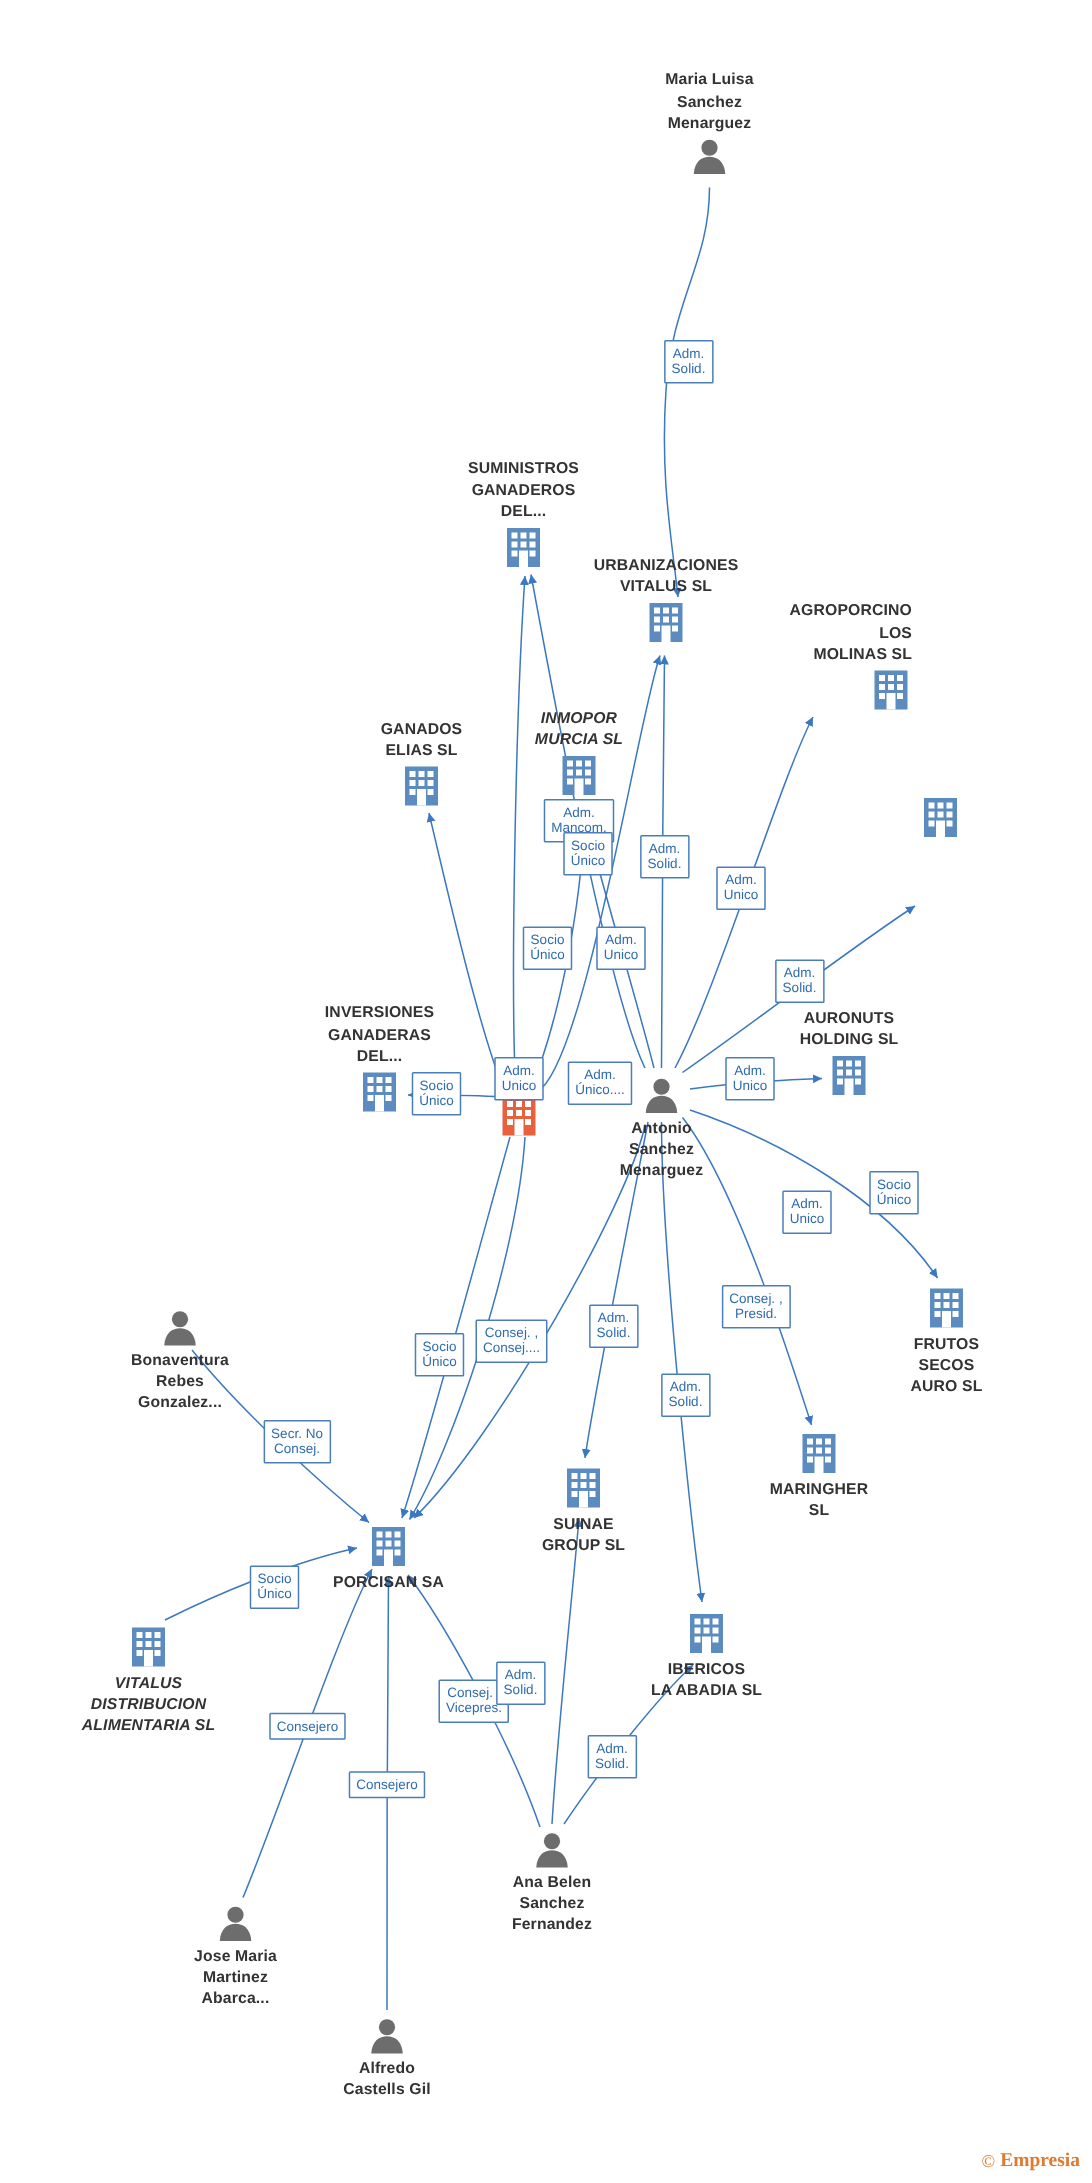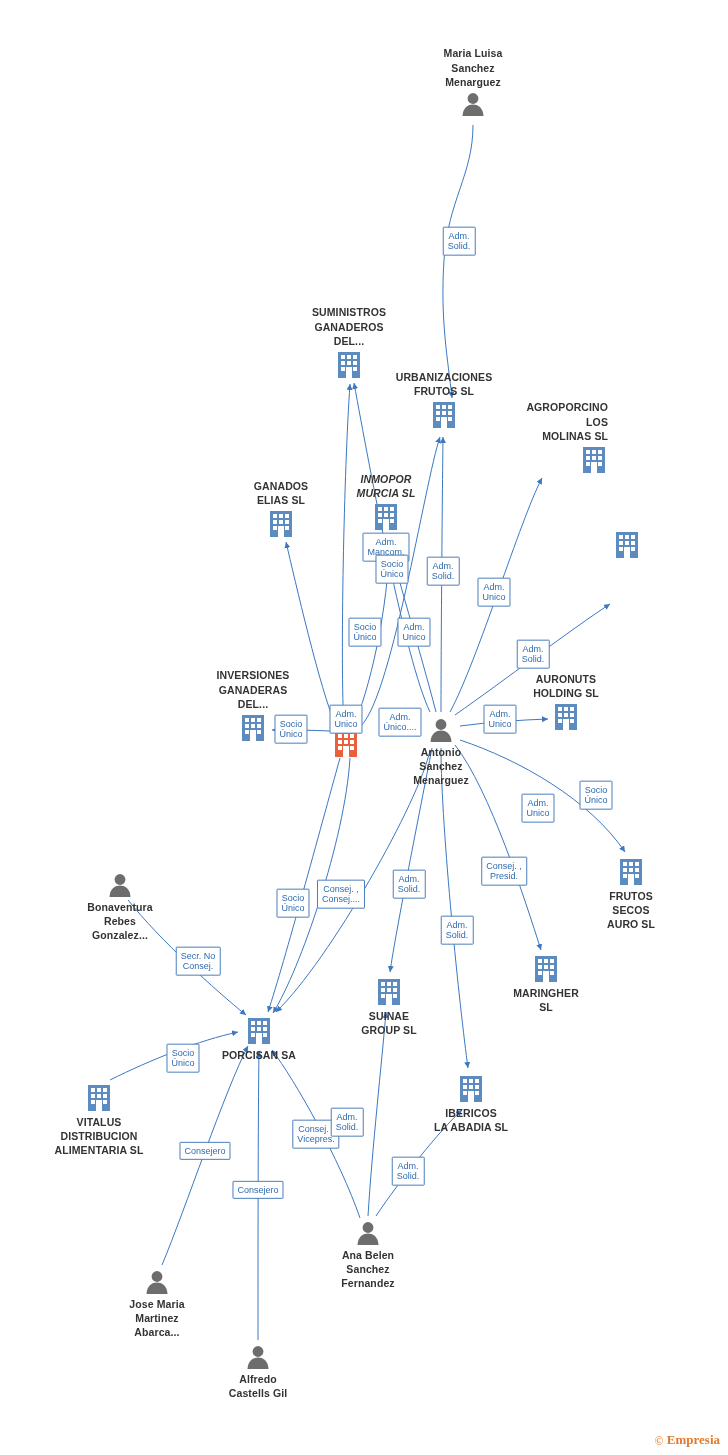--- a/index.html
+++ b/index.html
@@ -142,21 +142,21 @@
             <rect x="6" y="11" width="4" height="4" fill="#ffffff"></rect>
             <rect x="12" y="11" width="4" height="4" fill="#ffffff"></rect>
             <rect x="18" y="11" width="4" height="4" fill="#ffffff"></rect>
             <rect x="6" y="17" width="4" height="4" fill="#ffffff"></rect>
             <rect x="18" y="17" width="4" height="4" fill="#ffffff"></rect>
             <rect x="11" y="17" width="6" height="11" fill="#ffffff"></rect>
           </svg></span>
       </div>
       <div class="node company label-above" style="left: 444px; top: 369.656px;">
         <span class="lbl" style="white-space: pre-line;">URBANIZACIONES
-FRUTOS  SL</span>
+VITALUS  SL</span>
         <span class="glyph"><svg width="28" height="30" viewBox="0 0 28 30" xmlns="http://www.w3.org/2000/svg">
             <rect x="3" y="2" width="22" height="26" fill="#5b8bbf"></rect>
             <rect x="6" y="5" width="4" height="4" fill="#ffffff"></rect>
             <rect x="12" y="5" width="4" height="4" fill="#ffffff"></rect>
             <rect x="18" y="5" width="4" height="4" fill="#ffffff"></rect>
             <rect x="6" y="11" width="4" height="4" fill="#ffffff"></rect>
             <rect x="12" y="11" width="4" height="4" fill="#ffffff"></rect>
             <rect x="18" y="11" width="4" height="4" fill="#ffffff"></rect>
             <rect x="6" y="17" width="4" height="4" fill="#ffffff"></rect>
             <rect x="18" y="17" width="4" height="4" fill="#ffffff"></rect>
@@ -377,21 +377,21 @@
             <rect x="6" y="5" width="4" height="4" fill="#ffffff"></rect>
             <rect x="12" y="5" width="4" height="4" fill="#ffffff"></rect>
             <rect x="18" y="5" width="4" height="4" fill="#ffffff"></rect>
             <rect x="6" y="11" width="4" height="4" fill="#ffffff"></rect>
             <rect x="12" y="11" width="4" height="4" fill="#ffffff"></rect>
             <rect x="18" y="11" width="4" height="4" fill="#ffffff"></rect>
             <rect x="6" y="17" width="4" height="4" fill="#ffffff"></rect>
             <rect x="18" y="17" width="4" height="4" fill="#ffffff"></rect>
             <rect x="11" y="17" width="6" height="11" fill="#ffffff"></rect>
           </svg></span>
-        <span class="lbl" style="white-space: pre-line;">VITALUS
+        <span class="lbl" style="white-space: pre-line; font-style: italic;">VITALUS
 DISTRIBUCION
 ALIMENTARIA SL</span>
       </div>
       <div class="node person label-below" style="left: 368px; top: 1220px;">
         <span class="glyph"><svg width="26" height="26" viewBox="0 0 26 26" xmlns="http://www.w3.org/2000/svg">
             <circle cx="13" cy="7.5" r="5.4" fill="#6d6d6d"></circle>
             <path d="M2.5 25 C3 16.5, 8 13.5, 13 13.5 C18 13.5, 23 16.5, 23.5 25 Z" fill="#6d6d6d"></path>
           </svg></span>
         <span class="lbl" style="white-space: pre-line;">Ana Belen
 Sanchez

